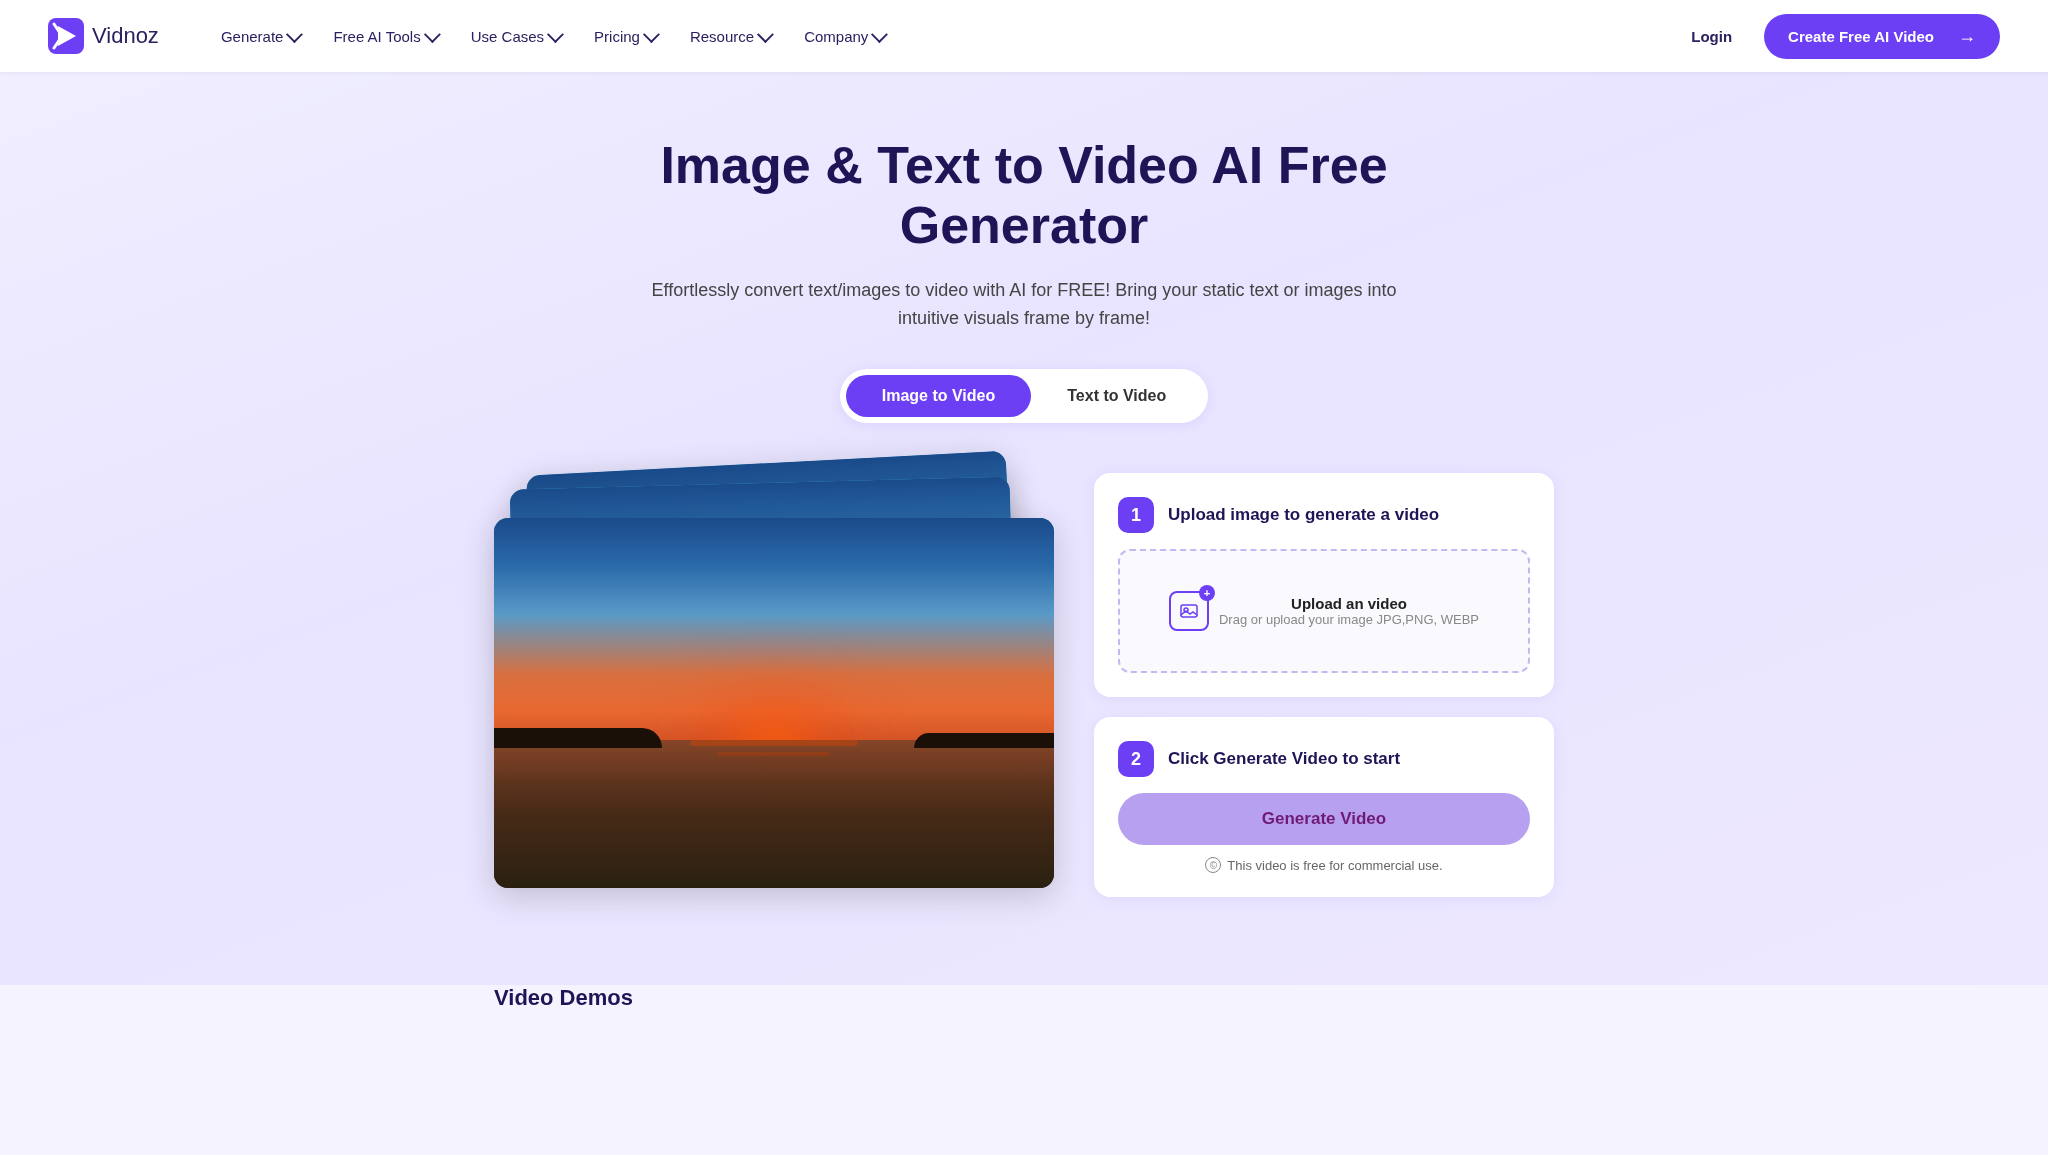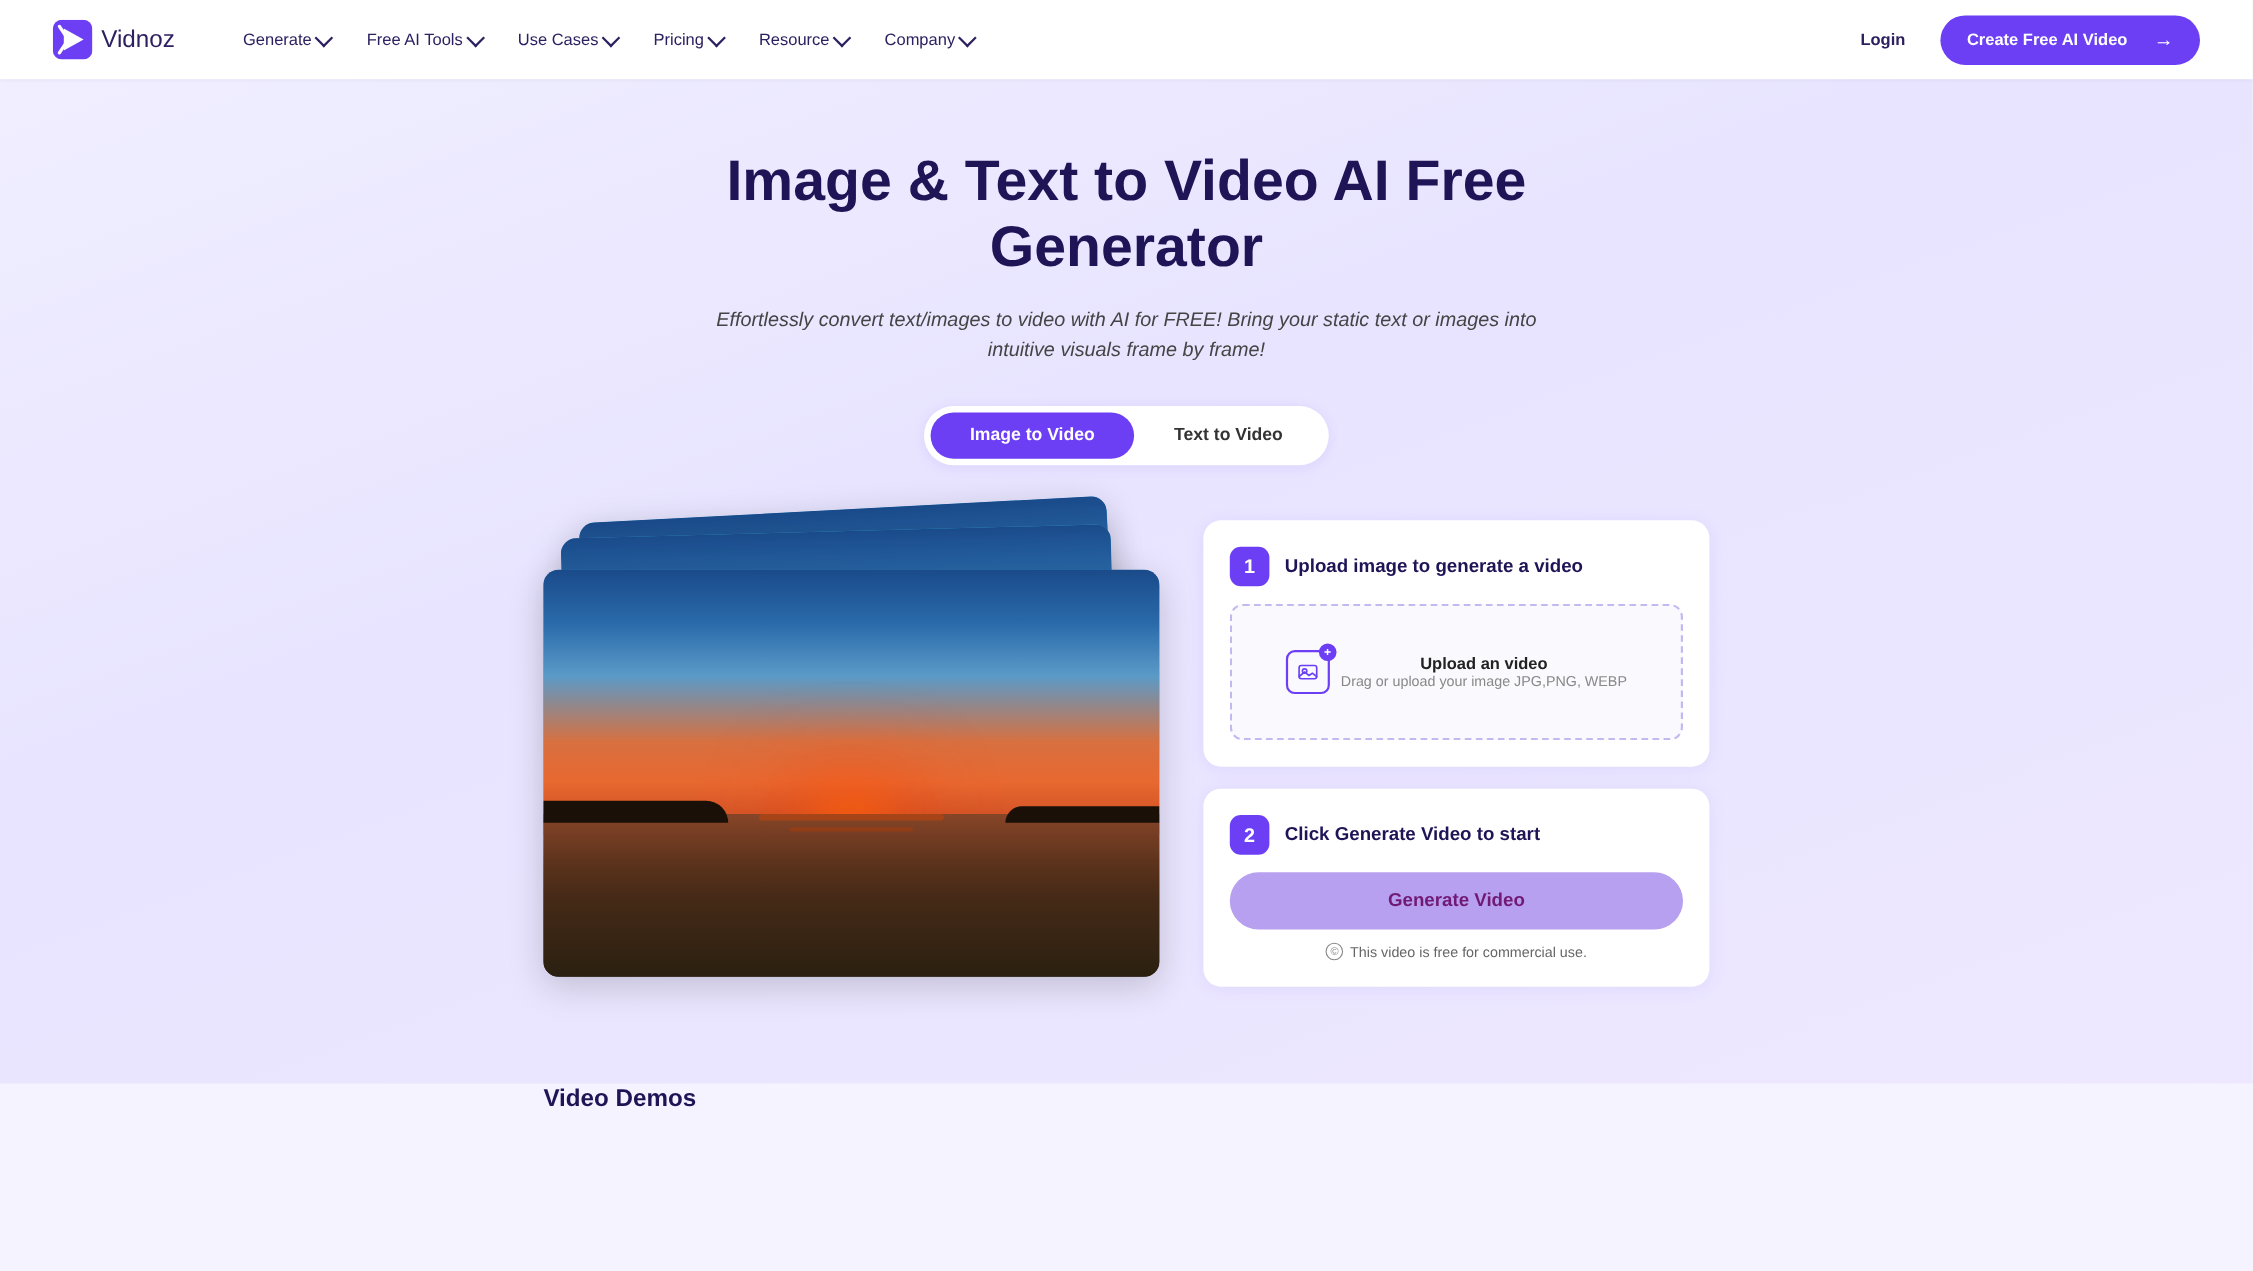--- a/index.html
+++ b/index.html
@@ -64,21 +64,21 @@
       padding: 64px 48px 48px;
       text-align: center;
     }
     .hero-title {
       font-size: 52px; font-weight: 700; color: #1e1456;
       line-height: 1.15; margin-bottom: 20px;
       max-width: 900px; margin-left: auto; margin-right: auto;
     }
     .hero-subtitle {
       font-size: 18px; color: #444; max-width: 760px;
-      margin: 0 auto 36px; line-height: 1.6; font-style: italic;
+      margin: 0 auto 36px; line-height: 1.6;
     }
 
     
     .tab-group {
       display: inline-flex;
       background: #fff;
       border-radius: 50px;
       padding: 6px;
       margin-bottom: 40px;
       box-shadow: 0 2px 12px rgba(108,63,245,0.1);

